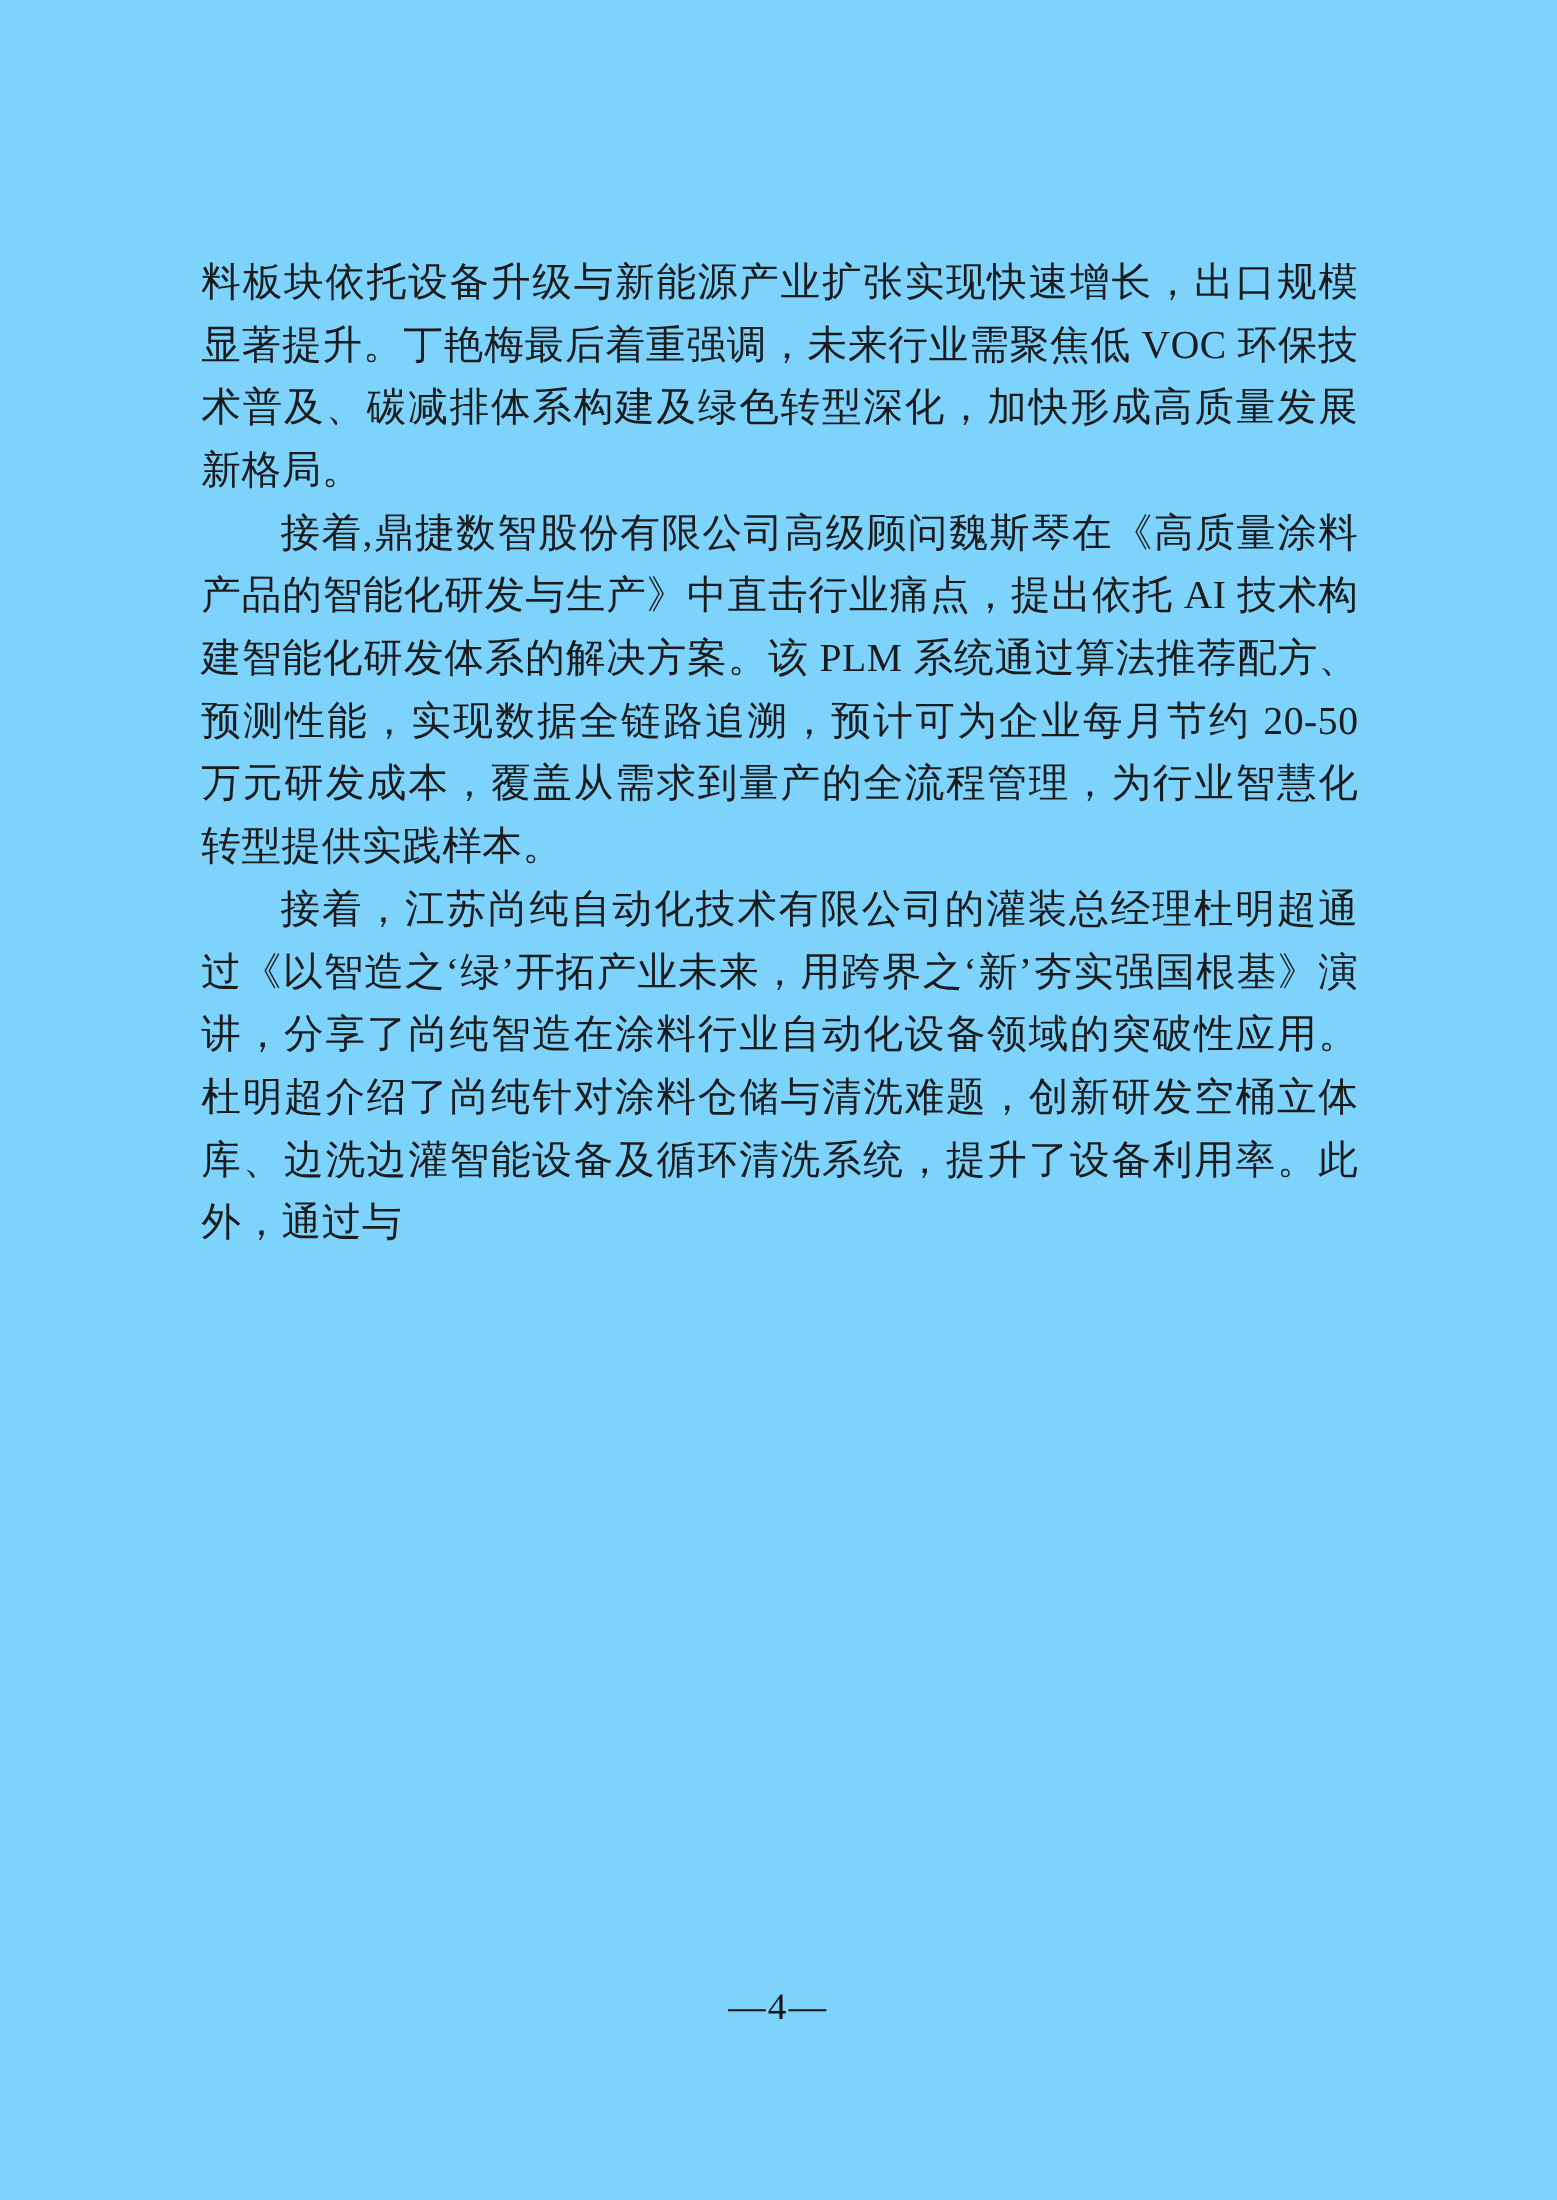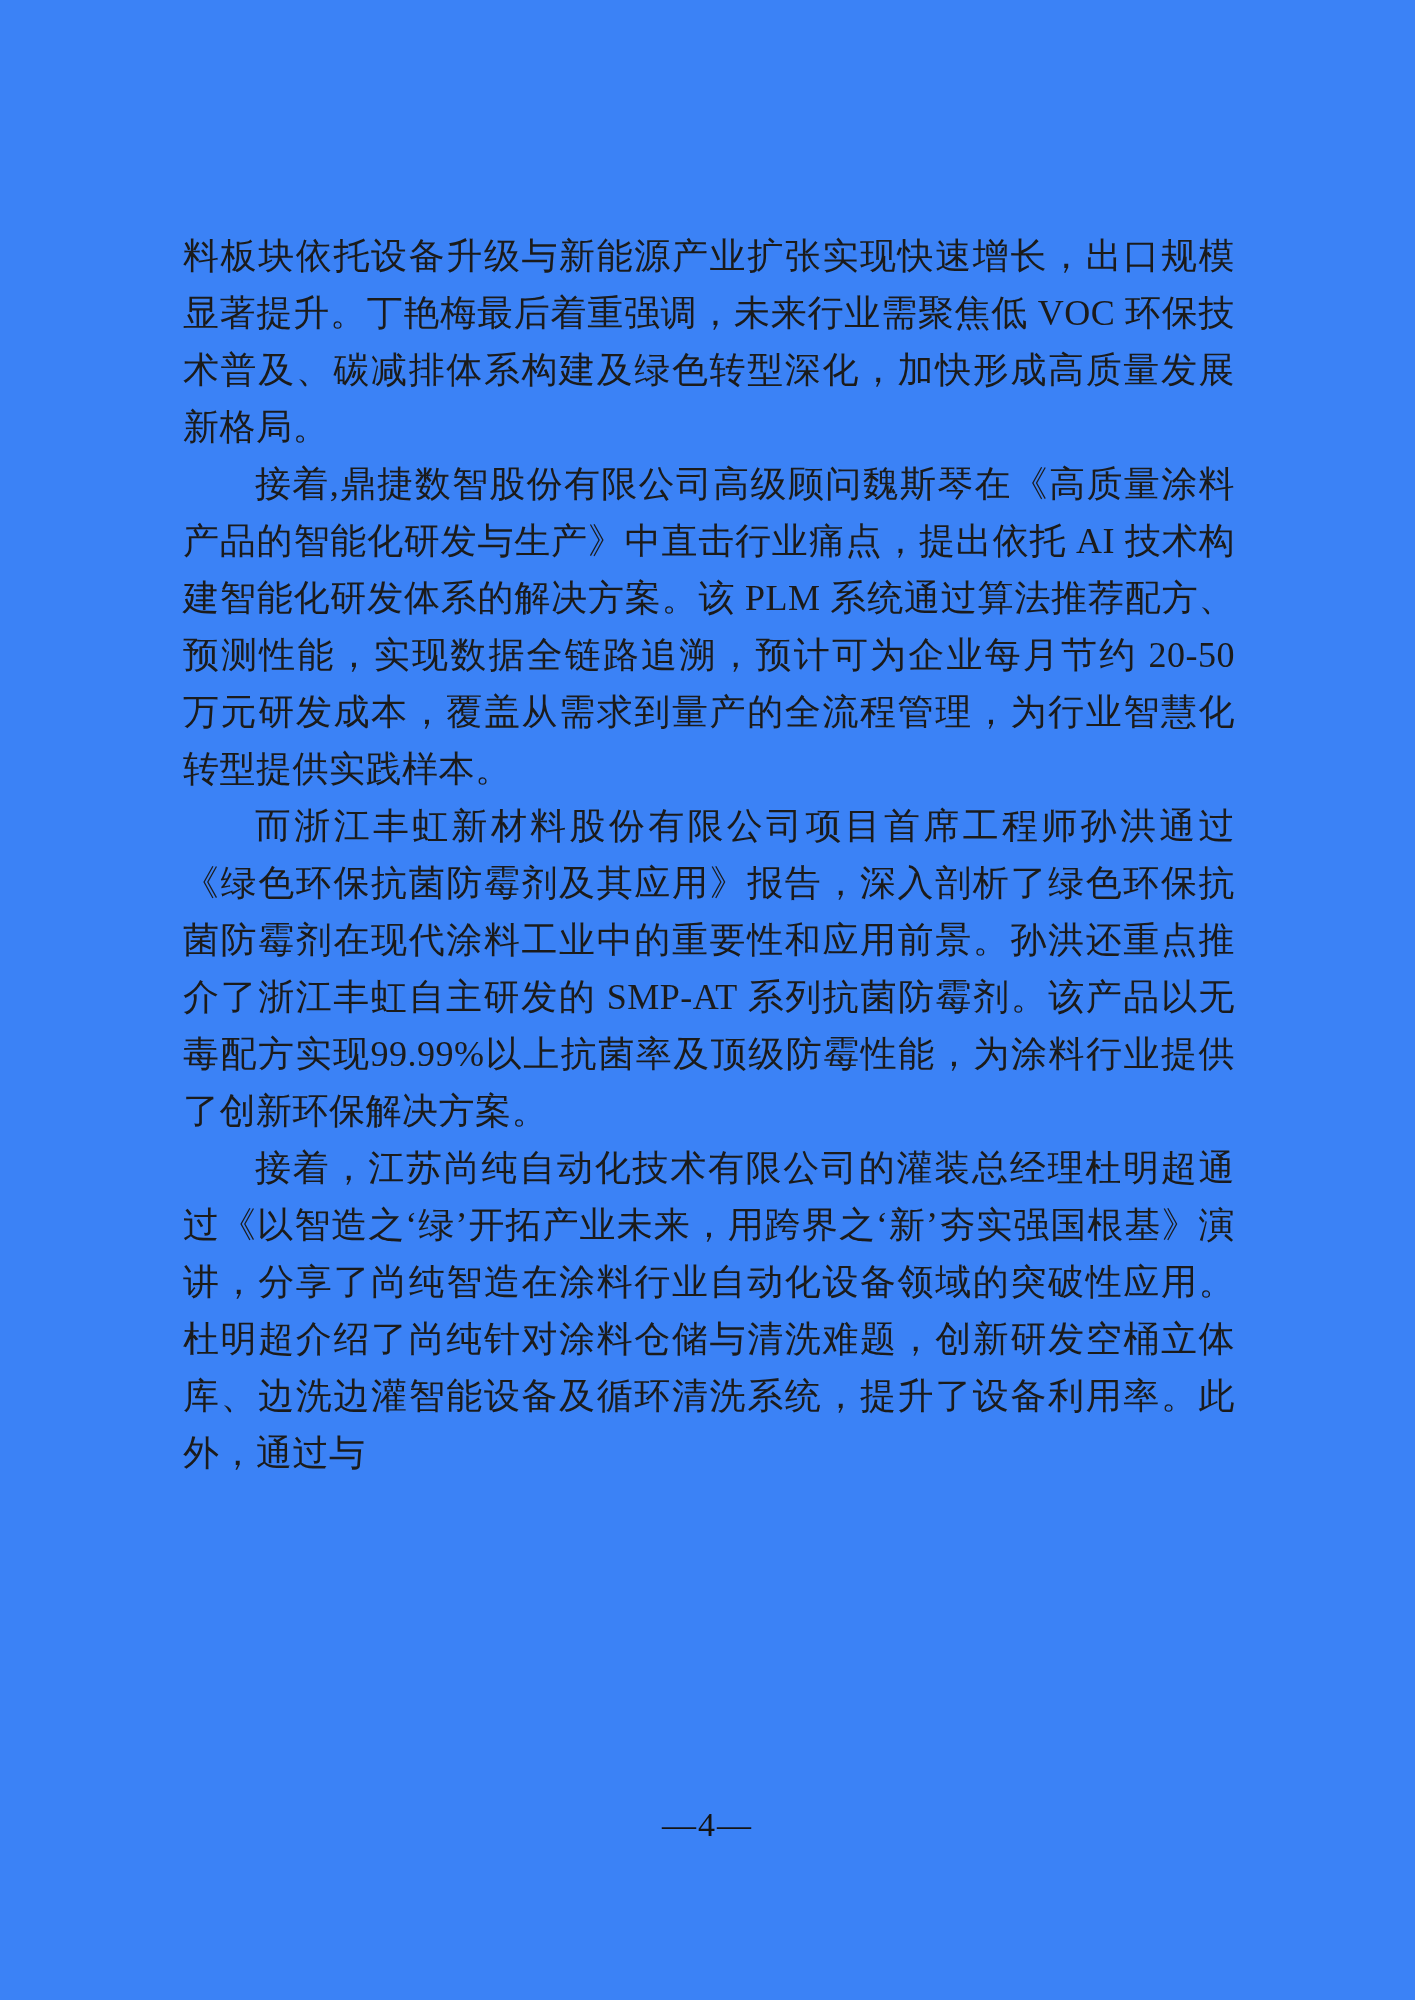--- a/index.html
+++ b/index.html
@@ -6,21 +6,21 @@
   html, body {
     margin: 0;
     padding: 0;
     background: #e8e8e8;
   }
   .page {
     position: relative;
     width: 1415px;
     height: 2000px;
     margin: 0 auto;
-    background: #3b82f6;
+    background: #7dd3fc;
     overflow: hidden;
     font-family: "Liberation Serif", "DejaVu Serif", serif;
     color: #1b1b1b;
   }
   .content {
     position: absolute;
     left: 183px;
     top: 228px;
     width: 1052px;
     font-size: 36px;
@@ -47,17 +47,16 @@
     color: #141414;
   }
 </style>
 </head>
 <body>
 
 <div class="page">
   <div class="content">
     <p class="para">料板块依托设备升级与新能源产业扩张实现快速增长，出口规模显著提升。丁艳梅最后着重强调，未来行业需聚焦低 VOC 环保技术普及、碳减排体系构建及绿色转型深化，加快形成高质量发展新格局。</p>
     <p class="para indent">接着,鼎捷数智股份有限公司高级顾问魏斯琴在《高质量涂料产品的智能化研发与生产》中直击行业痛点，提出依托 AI 技术构建智能化研发体系的解决方案。该 PLM 系统通过算法推荐配方、预测性能，实现数据全链路追溯，预计可为企业每月节约 20-50 万元研发成本，覆盖从需求到量产的全流程管理，为行业智慧化转型提供实践样本。</p>
-    <p class="para indent">而浙江丰虹新材料股份有限公司项目首席工程师孙洪通过《绿色环保抗菌防霉剂及其应用》报告，深入剖析了绿色环保抗菌防霉剂在现代涂料工业中的重要性和应用前景。孙洪还重点推介了浙江丰虹自主研发的 SMP-AT 系列抗菌防霉剂。该产品以无毒配方实现99.99%以上抗菌率及顶级防霉性能，为涂料行业提供了创新环保解决方案。</p>
     <p class="para indent">接着，江苏尚纯自动化技术有限公司的灌装总经理杜明超通过《以智造之‘绿’开拓产业未来，用跨界之‘新’夯实强国根基》演讲，分享了尚纯智造在涂料行业自动化设备领域的突破性应用。杜明超介绍了尚纯针对涂料仓储与清洗难题，创新研发空桶立体库、边洗边灌智能设备及循环清洗系统，提升了设备利用率。此外，通过与</p>
   </div>
   <div class="footer">—4—</div>
 </div>
 
 </body></html>

